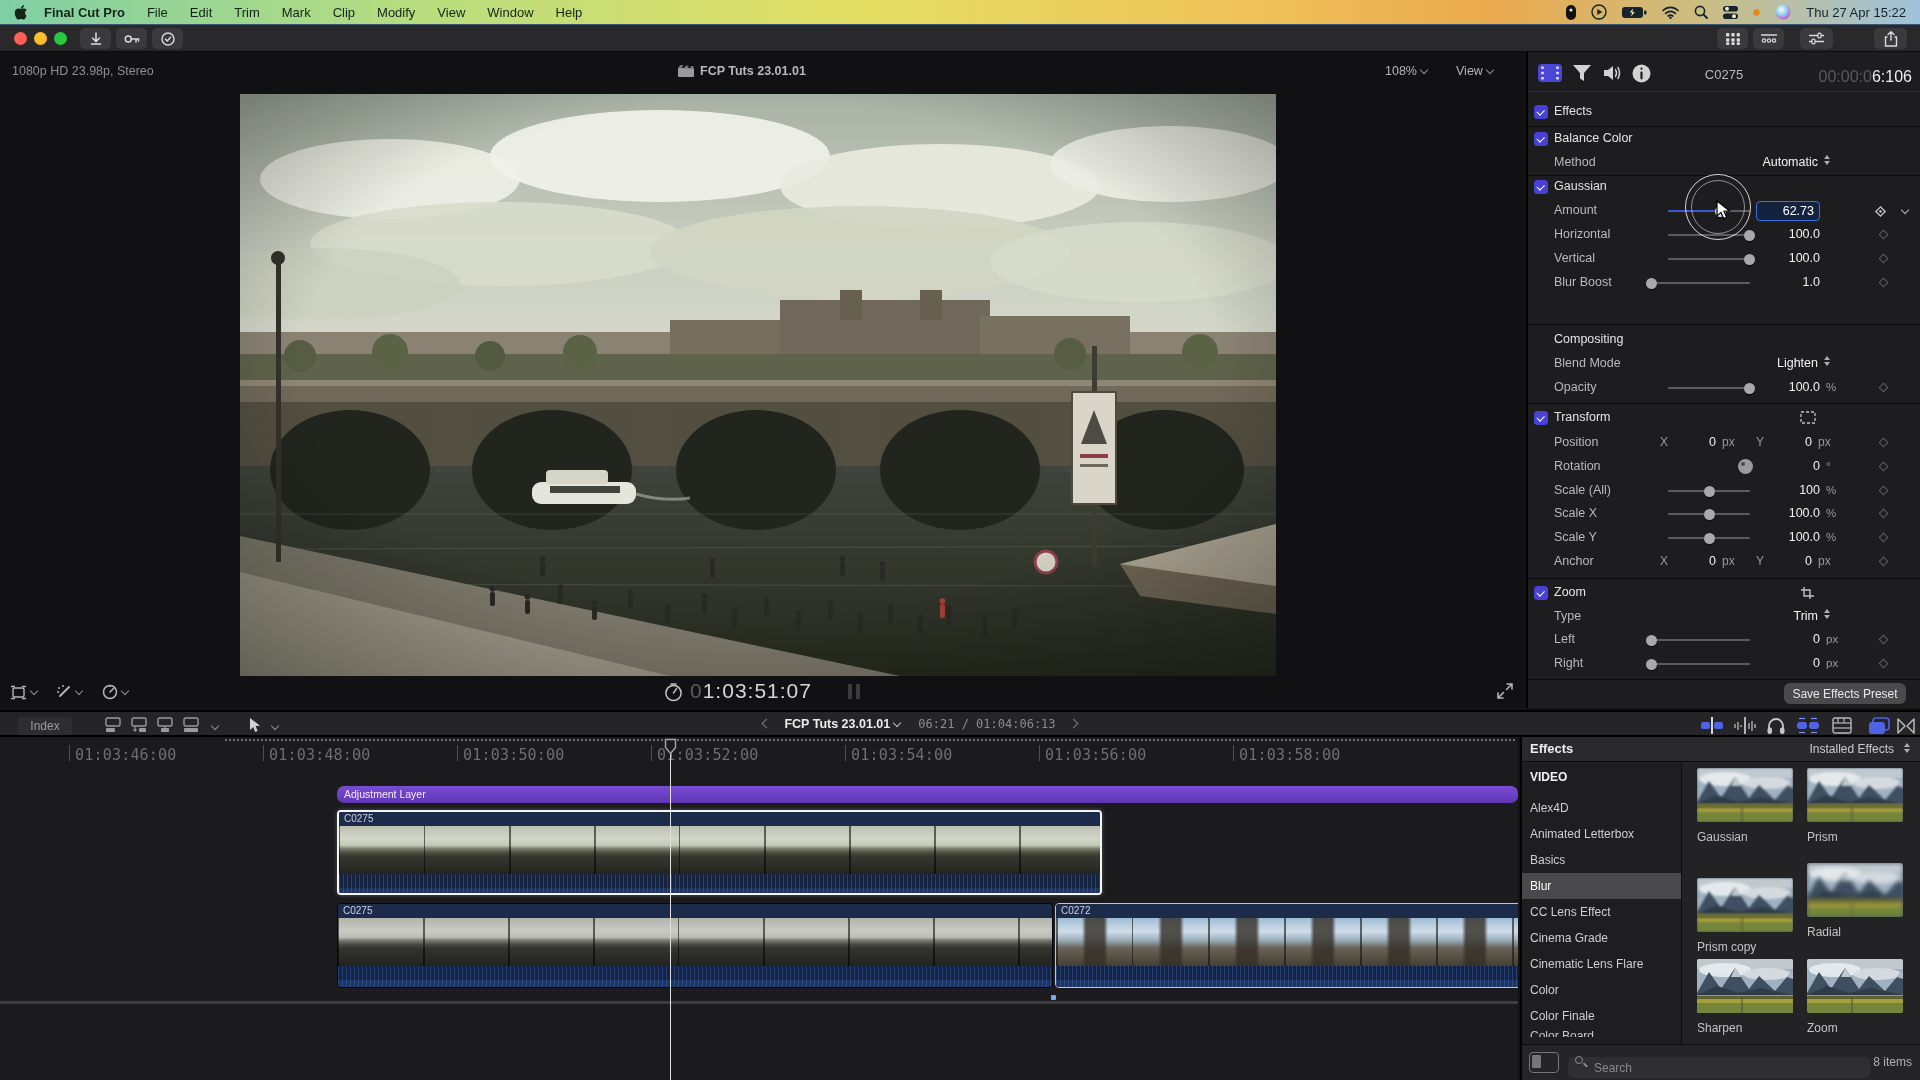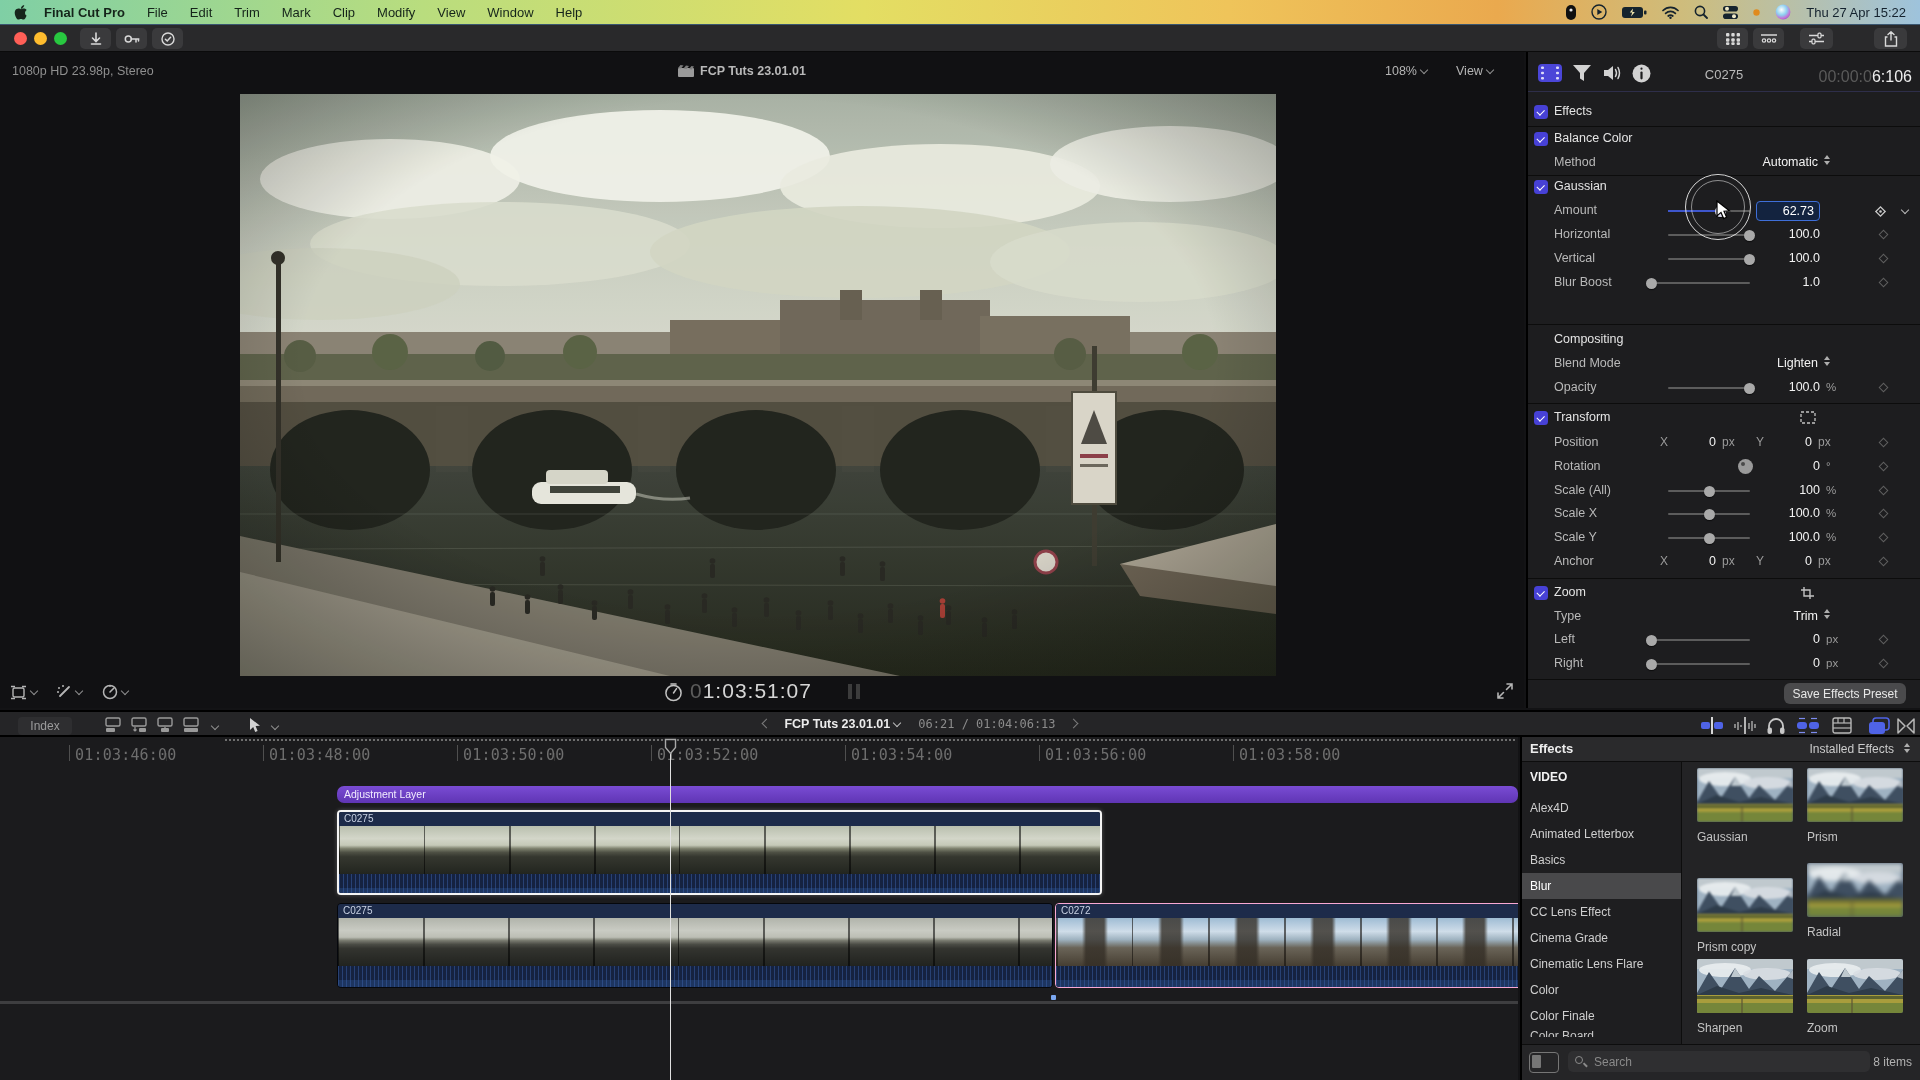--- a/index.html
+++ b/index.html
@@ -116,21 +116,21 @@
   .cat-item{height:26px;line-height:26px;padding-left:8px;color:#cfcfcf;font-size:12px;white-space:nowrap}
   .cat-sel{background:#49494b;color:#fff}
   #fx-grid{position:absolute;left:161px;top:25px;right:0;bottom:36px}
   .fx-tile{position:absolute;width:96px}
   .fx-thumb{width:96px;height:54px;border-radius:2px;overflow:hidden;background:#44566a}
   .fx-thumb svg{display:block}
   .fx-label{margin-top:8px;color:#c3c3c3;font-size:12px}
   #fx-bottom{position:absolute;left:0;bottom:0;width:100%;height:36px;background:#252527;border-top:1px solid #0d0d0d}
   #sb-toggle{position:absolute;left:7px;top:7px;width:30px;height:21px;border:1.5px solid #767676;border-radius:4px}
   #sb-toggle::after{content:"";position:absolute;left:2px;top:2px;width:9px;height:13px;background:#767676;border-radius:1px}
-  #fx-search{position:absolute;left:46px;top:6px;width:302px;height:21px;background:#2f2f31;border:none;border-radius:5px;color:#bdbdbd;font-size:12px;padding-left:26px}
+  #fx-search{position:absolute;left:46px;top:12px;width:302px;height:21px;background:#2f2f31;border:none;border-radius:5px;color:#bdbdbd;font-size:12px;padding-left:26px}
   #fx-search::placeholder{color:#8a8a8a}
   #fx-search-ic{position:absolute;left:53px;top:11px;width:8px;height:8px;border:1.5px solid #8a8a8a;border-radius:50%}
   #fx-search-ic::after{content:"";position:absolute;left:7px;top:7px;width:5px;height:1.5px;background:#8a8a8a;transform:rotate(45deg)}
   #fx-count{position:absolute;right:8px;top:10px;color:#b2b2b2;font-size:12px}
 
   .icon-svg{display:block}
 </style>
 </head>
 <body>
 

